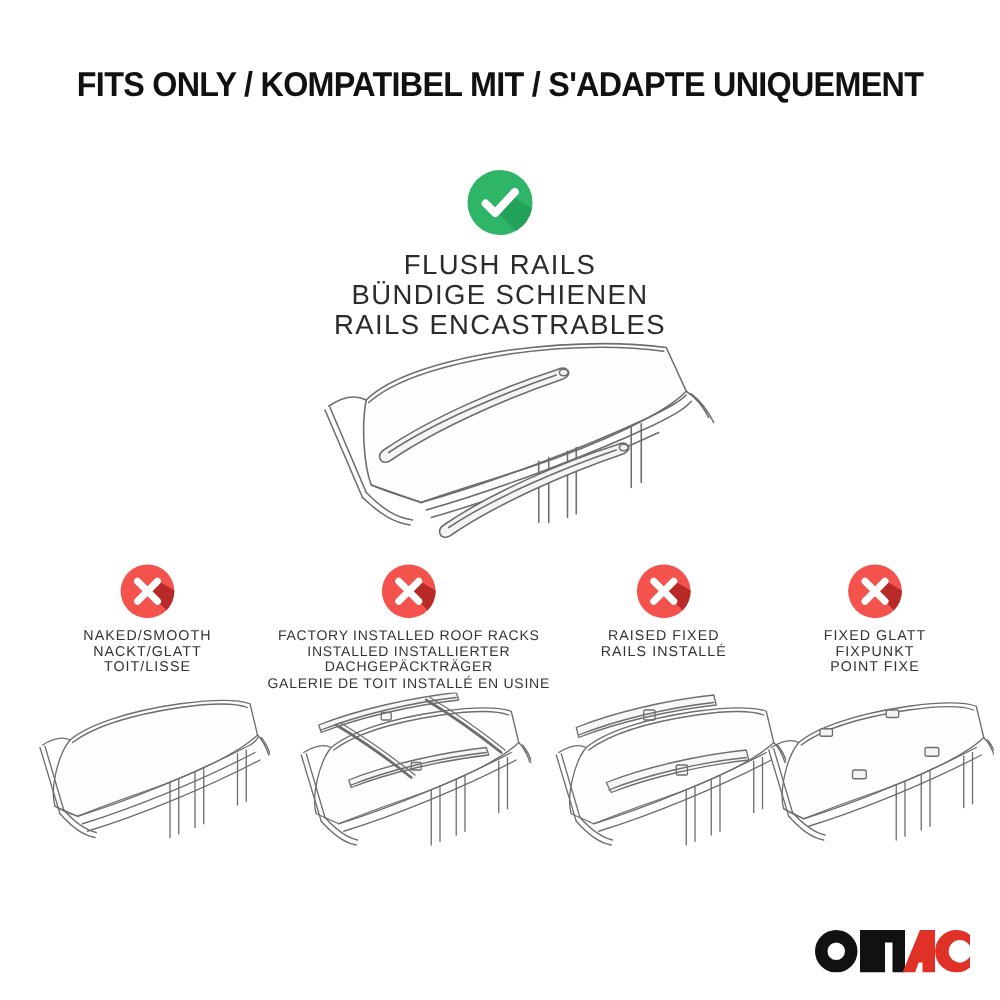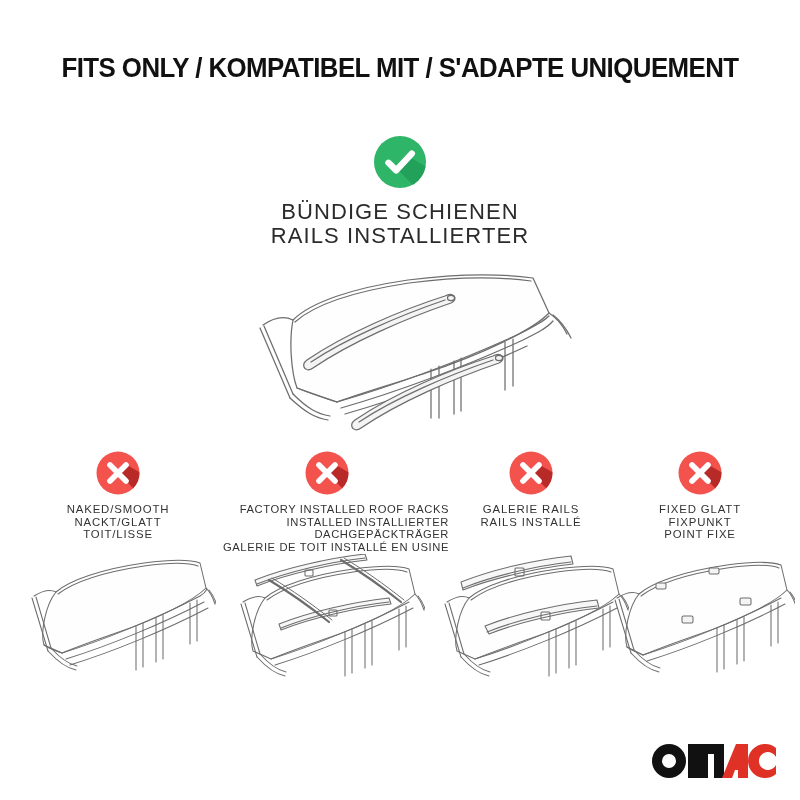--- a/index.html
+++ b/index.html
@@ -72,21 +72,21 @@
     left: 0;
     width: 800px;
     height: 240px;
   }
   .col {
     position: absolute;
     top: 0;
     text-align: center;
   }
   .col-0 { left: 8px;   width: 220px; text-align: center; }
-  .col-1 { left: 205px; width: 244px; text-align: right; }
+  .col-1 { left: 205px; width: 244px; }
   .col-2 { left: 428px; width: 206px; }
   .col-3 { left: 612px; width: 176px; }
 
   .x-icon-wrap {
     width: 46px;
     height: 46px;
     margin: 0 auto;
     position: relative;
   }
   .col-label {
@@ -137,22 +137,23 @@
       </defs>
       <circle cx="28" cy="28" r="26" fill="#2eb567"></circle>
       <g clip-path="url(#ccirc)">
         <path d="M24.5 34.5 L56 66 L66 40 L36 22 Z" fill="#1f9b56" opacity="0.75"></path>
       </g>
       <path d="M16.5 28.8 L24.2 36.4 L39.8 19.6" fill="none" stroke="#ffffff" stroke-width="6.4" stroke-linecap="round" stroke-linejoin="round"></path>
     </svg>
   </div>
 
   <div class="main-text">
+    <div>FLUSH RAILS</div>
     <div>BÜNDIGE SCHIENEN</div>
-    <div>RAILS INSTALLIERTER</div>
+    <div>RAILS ENCASTRABLES</div>
   </div>
 </div>
 
 <div class="main-illus">
   <svg width="352" height="165" viewBox="0 0 352 165">
     <g fill="none" stroke="#6d6d6d" stroke-width="1.25" stroke-linejoin="round" stroke-linecap="round">
 
       <path d="M60 52 C78 34 120 20 175 12 C230 5 270 6 300 10 L316 45
                C300 62 250 86 190 106 C150 119 120 128 104 134
                L64 120 C58 104 56 72 60 52 Z" fill="#fefefe"></path>
@@ -329,21 +330,21 @@
         <g clip-path="url(#xc2)">
           <path d="M22 22 L52 52 L58 30 L30 14 Z" fill="#a01b1b" opacity="0.72"></path>
         </g>
         <g stroke="#ffffff" stroke-width="5.6" stroke-linecap="round">
           <line x1="15" y1="15" x2="31" y2="31"></line>
           <line x1="31" y1="15" x2="15" y2="31"></line>
         </g>
       </svg>
     </div>
     <div class="col-label">
-      <div>GALERIE RAILS</div>
+      <div>RAISED FIXED</div>
       <div>RAILS INSTALLÉ</div>
     </div>
     <div class="col-illus">
       <svg width="196" height="130" viewBox="0 0 196 130">
         <g fill="none" stroke="#6d6d6d" stroke-width="1.05" stroke-linejoin="round" stroke-linecap="round">
           <path d="M36 44 C50 32 82 21 124 15 C154 11 172 12 180 15 L186 40
                    C174 52 140 70 96 85 C70 94 52 101 42 105
                    L24 97 C20 84 26 56 36 44 Z" fill="#fefefe"></path>
           <path d="M38 46 C54 34 84 24 124 18 C152 14 170 15 178 18"></path>
           <path d="M14 48 C22 43 30 41 36 44"></path>

